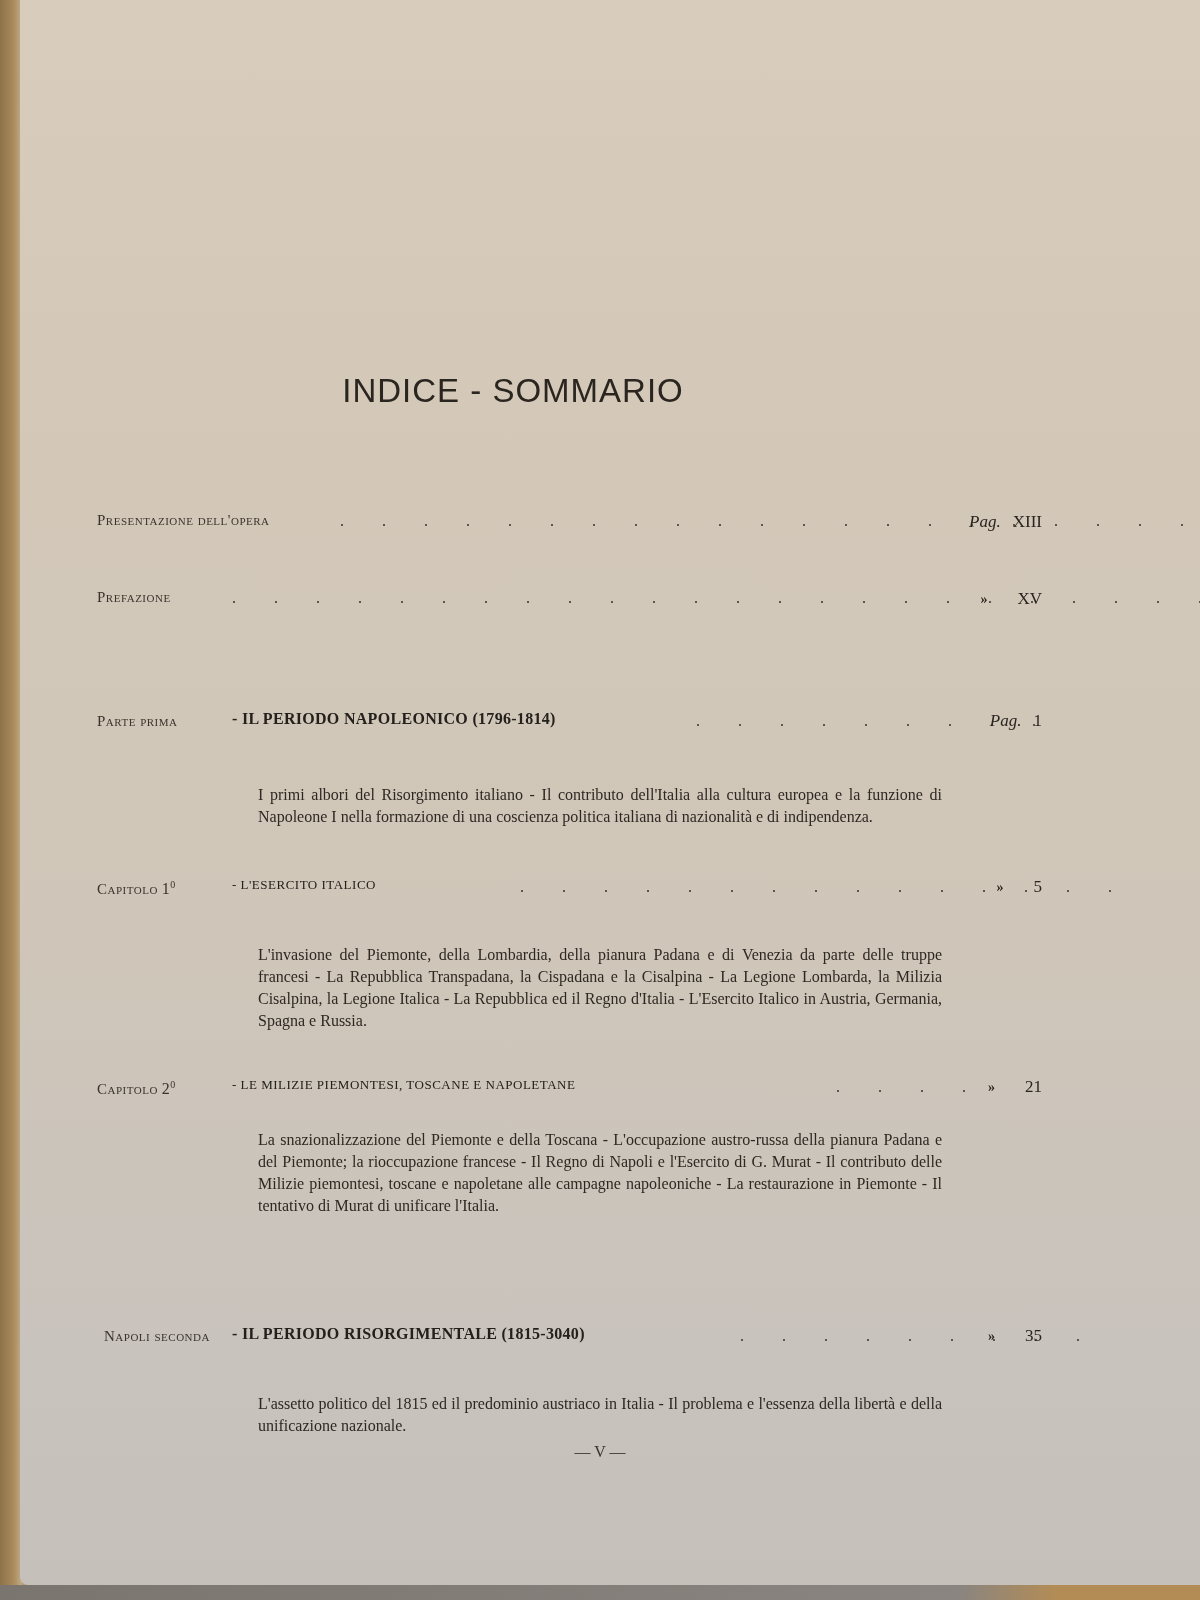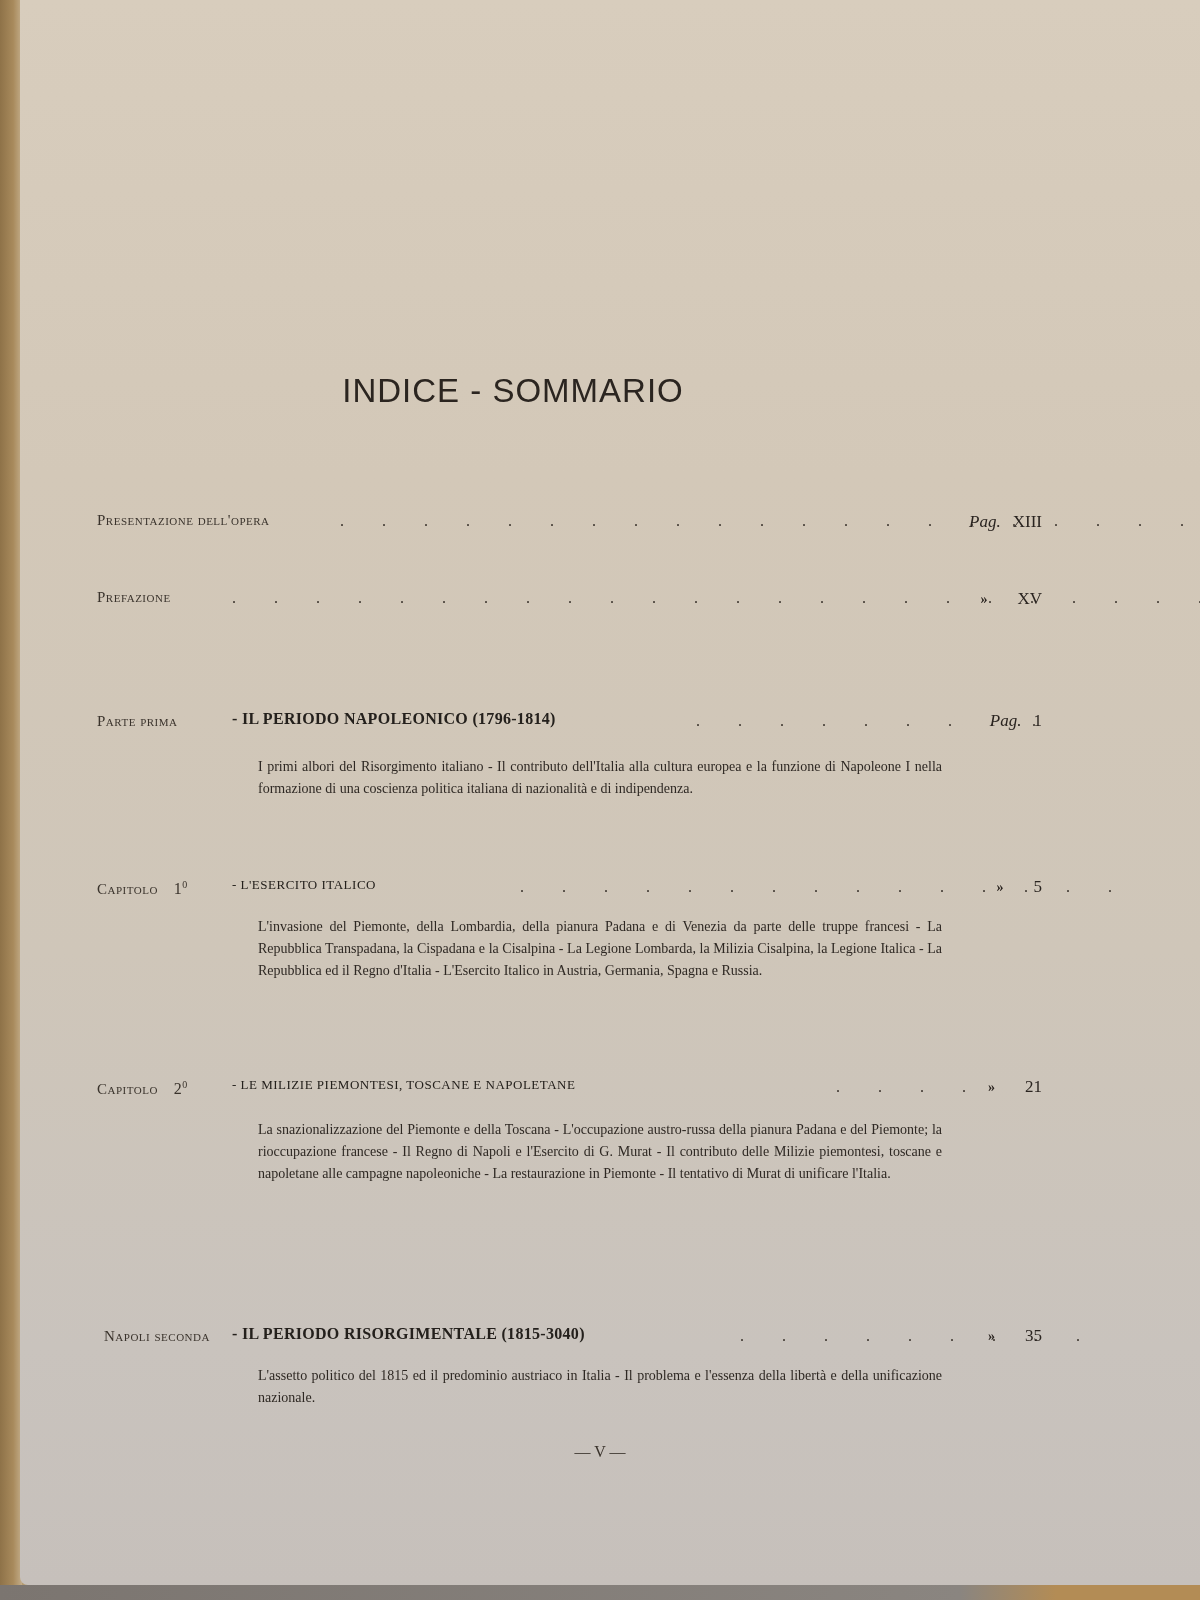--- a/index.html
+++ b/index.html
@@ -25,38 +25,38 @@
   .title {
     position: absolute; left: 0; width: 1026px; top: 372px; text-align: center;
     font-family: "Liberation Sans", "DejaVu Sans", sans-serif;
     font-size: 33px; letter-spacing: 1px; color: #2b2520;
   }
   .row { position: absolute; left: 0; width: 1200px; }
   .label {
     position: absolute; font-variant: small-caps; font-size: 15px;
     letter-spacing: 0.5px; color: #3a332c; white-space: nowrap;
   }
-  .label .num { font-variant: normal; font-size: 16px; margin-left: 16px; }
+  .label .num { font-variant: normal; font-size: 16px; margin-left: 4px; }
   .label .num sup { font-size: 10px; }
   .heading {
     position: absolute; left: 232px; white-space: nowrap; color: #24201c;
   }
   .heading.bold { font-weight: bold; font-size: 16px; letter-spacing: 0.3px; }
   .heading.plain { font-size: 13px; letter-spacing: 0.5px; }
   .dots {
     position: absolute; white-space: nowrap; letter-spacing: 17px; color: #3a332c; font-size: 16px;
   }
   .pageref {
     position: absolute; right: 158px; white-space: nowrap; font-size: 17px; color: #2a2420;
   }
   .pageref .pag { font-style: italic; margin-right: 12px; }
   .pageref .guill { margin-right: 30px; font-weight: bold; font-size: 14px; }
   .desc {
-    position: absolute; left: 258px; width: 684px; font-size: 14px; line-height: 22px;
-    text-align: justify; color: #2e2823;
+    position: absolute; left: 258px; width: 684px; font-size: 16px; line-height: 22px;
+    text-align: justify; color: #2e2823; margin-top: 28px;
   }
   .folio {
     position: absolute; left: 0; width: 1200px; top: 1443px; text-align: center; font-size: 16px; color: #3a332c;
   }
 </style>
 </head>
 <body>
 
 <div class="spine"></div>
 <div class="page"></div>
@@ -100,21 +100,21 @@
   <div class="desc" style="top:39px;">L'invasione del Piemonte, della Lombardia, della pianura Padana e di Venezia da parte delle truppe francesi - La Repubblica Transpadana, la Cispadana e la Cisalpina - La Legione Lombarda, la Milizia Cisalpina, la Legione Italica - La Repubblica ed il Regno d'Italia - L'Esercito Italico in Austria, Germania, Spagna e Russia.</div>
 </div>
 
 <div class="row" style="top:1077px;">
   <span class="label" style="left:97px; top:2px;"><span>Capitolo</span><span class="num"><span>2</span><sup>0</sup></span></span>
   <span class="heading plain">- LE MILIZIE PIEMONTESI, TOSCANE E NAPOLETANE</span>
   <span class="dots" style="left:836px; top:1px;">. . . .</span>
   <span class="pageref">
     <span class="guill">»</span><span>21</span>
   </span>
-  <div class="desc" style="top:42px;">La snazionalizzazione del Piemonte e della Toscana - L'occupazione austro-russa della pianura Padana e del Piemonte; la rioccupazione francese - Il Regno di Napoli e l'Esercito di G. Murat - Il contributo delle Milizie piemontesi, toscane e napoletane alle campagne napoleoniche - La restaurazione in Piemonte - Il tentativo di Murat di unificare l'Italia.</div>
+  <div class="desc" style="top:24px;">La snazionalizzazione del Piemonte e della Toscana - L'occupazione austro-russa della pianura Padana e del Piemonte; la rioccupazione francese - Il Regno di Napoli e l'Esercito di G. Murat - Il contributo delle Milizie piemontesi, toscane e napoletane alle campagne napoleoniche - La restaurazione in Piemonte - Il tentativo di Murat di unificare l'Italia.</div>
 </div>
 
 <div class="row" style="top:1325px;">
   <span class="label" style="left:104px; top:3px;">Napoli seconda</span>
   <span class="heading bold">- IL PERIODO RISORGIMENTALE (1815-3040)</span>
   <span class="dots" style="left:740px; top:2px;">. . . . . . . . .</span>
   <span class="pageref" style="top:1px;">
     <span class="guill">»</span><span>35</span>
   </span>
   <div class="desc" style="top:40px;">L'assetto politico del 1815 ed il predominio austriaco in Italia - Il problema e l'essenza della libertà e della unificazione nazionale.</div>

